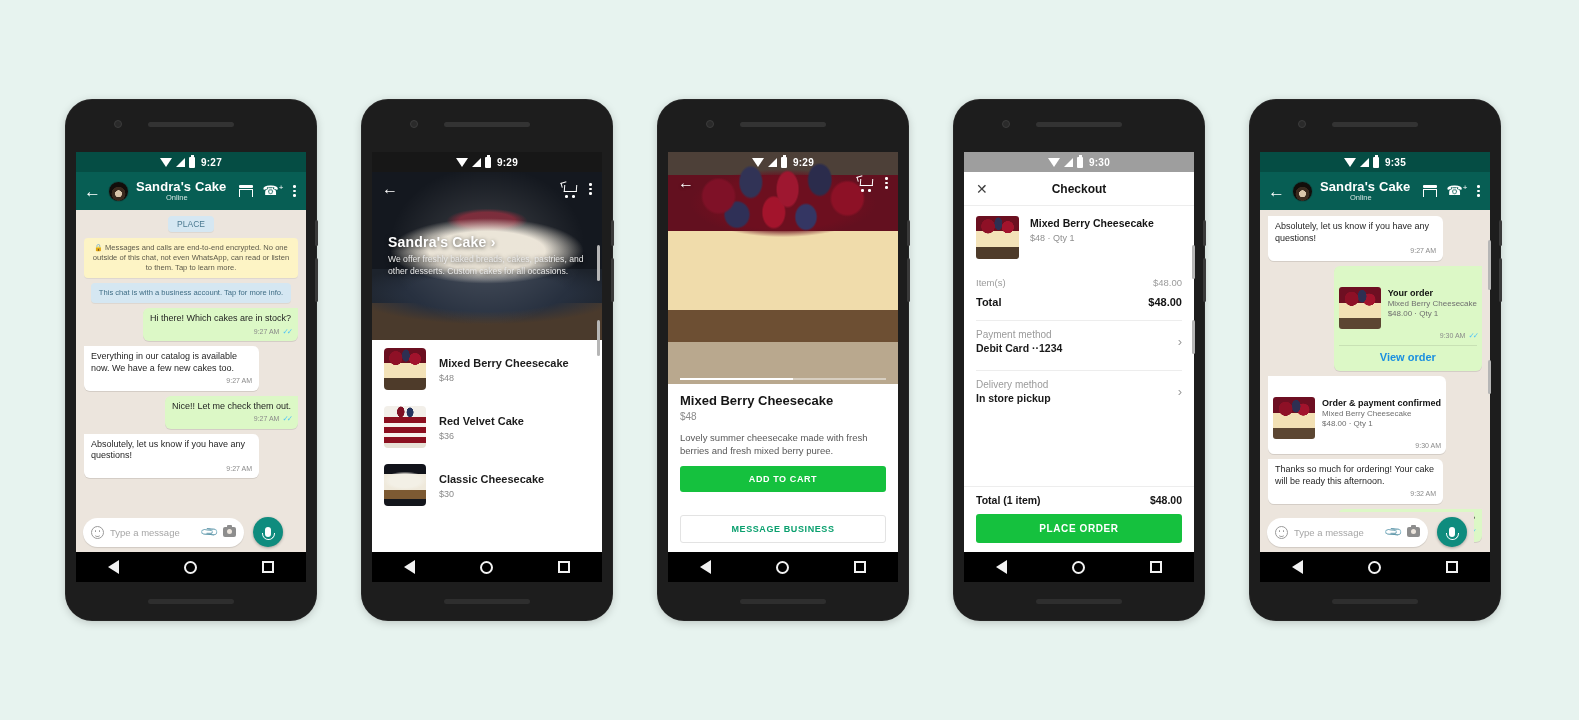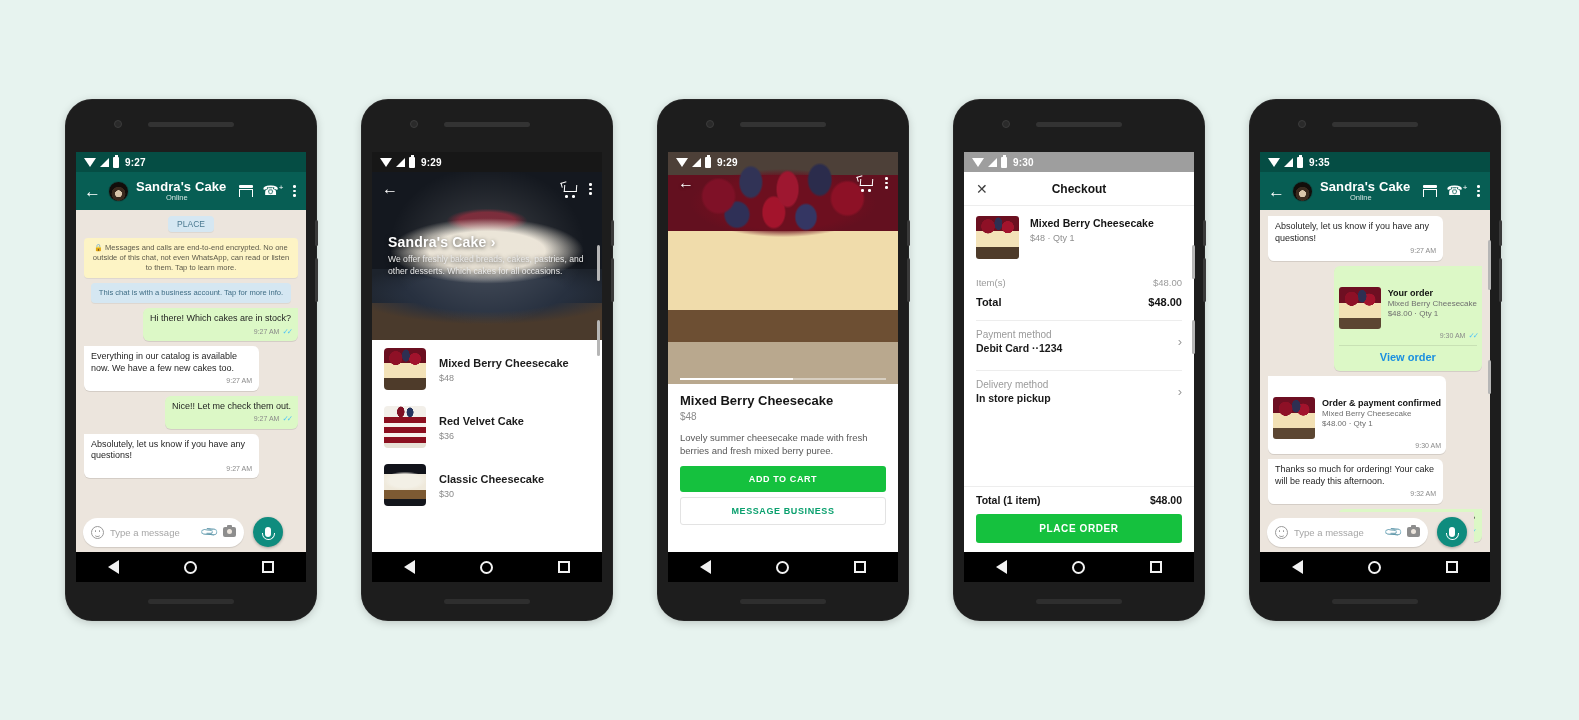--- a/index.html
+++ b/index.html
@@ -46,21 +46,21 @@
   }
   .nav-back{ width:0;height:0;border-top:7px solid transparent;border-bottom:7px solid transparent;border-right:11px solid #f2f2f2;}
   .nav-home{ width:13px;height:13px;border:2px solid #f2f2f2;border-radius:50%; }
   .nav-rec{ width:12px;height:12px;border:2px solid #f2f2f2; }
 
   
   .scrollhint{ position:absolute; width:3px; background:#b6b6b6; border-radius:2px; }
 
   
   .statusbar{
-    height:20px; display:flex; align-items:center; justify-content:flex-start;
+    height:20px; display:flex; align-items:center; justify-content:center;
     gap:4px; padding:0 8px; font-size:10px; color:#fff; font-weight:600;
   }
   .sb-wifi{ width:0;height:0;border-left:6px solid transparent;border-right:6px solid transparent;border-top:9px solid #fff; }
   .sb-sig{ width:0;height:0;border-left:9px solid transparent;border-bottom:9px solid #fff; }
   .sb-bat{ width:6px;height:11px;background:#fff;border-radius:1px; position:relative;}
   .sb-bat:before{content:"";position:absolute;top:-2px;left:1.5px;width:3px;height:2px;background:#fff;}
   .sb-time{ margin-left:2px; letter-spacing:.2px; }
 
   
   .wa-status{ background:#054d44; }
@@ -226,21 +226,21 @@
   .pageind i{ position:absolute;left:0;top:0;height:2px;width:55%;background:#fff;display:block;}
   .prod-panel{ background:#fff; height:110px; padding:9px 12px 0; }
   .prod-name{ font-size:13px; font-weight:700; color:#151515; }
   .prod-price{ font-size:10px; color:#8a8a8a; margin-top:3px;}
   .prod-desc{ font-size:9.5px; line-height:13px; color:#585858; margin-top:9px; }
   .btn{
     display:block; width:100%; text-align:center; border-radius:3px;
     font-size:9px; font-weight:700; letter-spacing:.6px; padding:8px 0; margin-top:9px;
   }
   .btn-primary{ background:#15c13e; color:#fff; }
-  .btn-secondary{ background:#fff; color:#0aa06e; border:1px solid #e3e3e3; margin-top:5px;}
+  .btn-secondary{ background:#fff; color:#0aa06e; border:1px solid #e3e3e3; margin-top:23px;}
 
   
   .co-status{ background:#9e9e9e; }
   .co-sheet{
     background:#fff; height:380px; border-radius:11px 11px 0 0; position:relative; overflow:hidden;
   }
   .co-header{
     height:34px; display:flex; align-items:center; padding:0 12px; position:relative;
     border-bottom:1px solid #ededed;
   }
@@ -383,21 +383,21 @@
               <i class="w2"></i>
           </span>
           <span class="icon-dots" style="margin-left:12px">
               <i></i>
               <i></i>
               <i></i>
             </span>
         </div>
         <div class="cat-hero-center">
           <div class="cat-bizname"><span>Sandra's Cake</span> <span>›</span></div>
-          <div class="cat-bizdesc">We offer freshly baked breads, cakes, pastries, and other desserts. Which cakes for all occasions.</div>
+          <div class="cat-bizdesc">We offer freshly baked breads, cakes, pastries, and other desserts. Custom cakes for all occasions.</div>
         </div>
       </div>
 
       <div class="cat-list" id="p2list">
           <div class="cat-item">
             <span class="cat-thumb ct-mixed"></span>
             <span class="cat-info">
               <span class="cat-name" style="display:block">Mixed Berry Cheesecake</span>
               <span class="cat-price" style="display:block">$48</span>
             </span>

